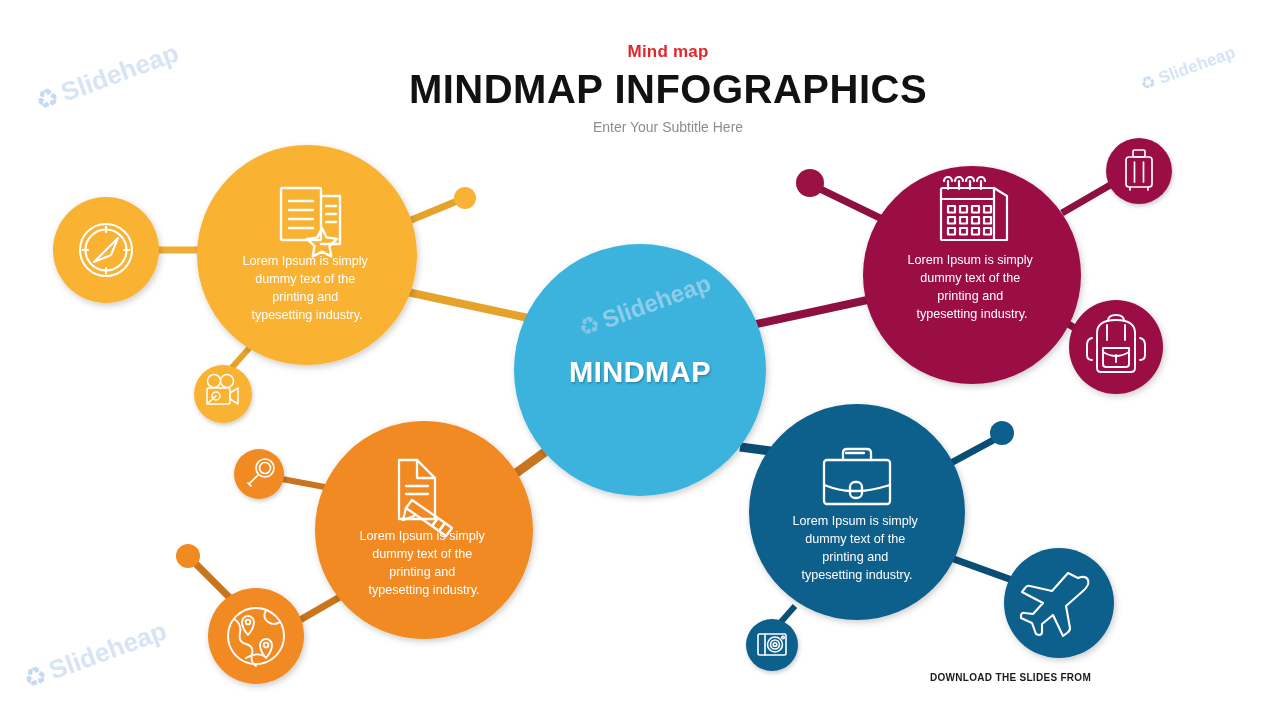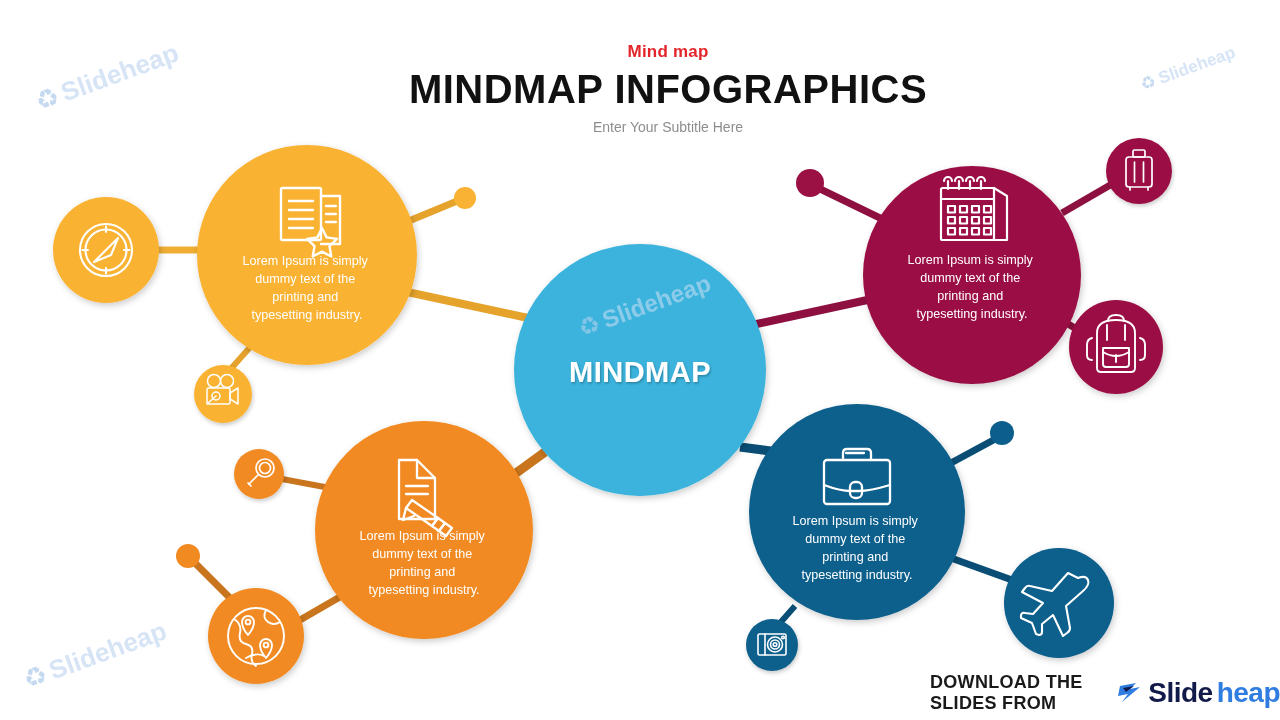--- a/index.html
+++ b/index.html
@@ -29,21 +29,21 @@
     user-select:none;pointer-events:none;opacity:.85;
   }
   .wm .wm-mark{display:inline-block;margin-right:4px;color:#bcd4ef;}
   #wm-tl{left:32px;top:62px;font-size:26px;transform:rotate(-20deg);}
   #wm-tr{left:1138px;top:58px;font-size:17px;transform:rotate(-20deg);}
   #wm-ct{left:575px;top:292px;font-size:24px;transform:rotate(-20deg);opacity:.55;}
   #wm-bl{left:20px;top:640px;font-size:26px;transform:rotate(-20deg);}
 
   
   .footer{position:absolute;left:930px;top:672px;display:flex;align-items:center;gap:12px;}
-  .footer-txt{font-size:18px;font-weight:700;color:#1a1a1a;letter-spacing:.3px;}
+  .footer-txt{font-size:10px;font-weight:700;color:#1a1a1a;letter-spacing:.3px;}
   .brand{display:flex;align-items:center;gap:4px;}
   .brand-word{font-size:28px;font-weight:700;line-height:28px;letter-spacing:-.5px;}
   .brand-a{color:#121a4a;}
   .brand-b{color:#2f7de1;}
 
   
   .node-label{
     font-family:"Liberation Sans","DejaVu Sans",sans-serif;
     font-size:12.6px;fill:#ffffff;
   }
@@ -331,23 +331,15 @@
   </div>
   <div class="wm" id="wm-ct">
     <span class="wm-mark">♻</span><span>Slideheap</span>
   </div>
   <div class="wm" id="wm-bl">
     <span class="wm-mark">♻</span><span>Slideheap</span>
   </div>
 
   <div class="footer">
     <div class="footer-txt">DOWNLOAD THE SLIDES FROM</div>
-    <div class="brand">
-      <svg width="30" height="30" viewBox="0 0 30 30">
-        <path d="M6 8 L22 5 L16 11 L26 9 L8 24 L14 16 L4 18 Z" fill="#2F7DE1"></path>
-        <path d="M9 10 L20 8 L12 14 Z" fill="#121A4A"></path>
-      </svg>
-      <span class="brand-word brand-a">Slide</span>
-        <span class="brand-word brand-b">heap</span>
-    </div>
   </div>
 
 </div>
 
 </body></html>

